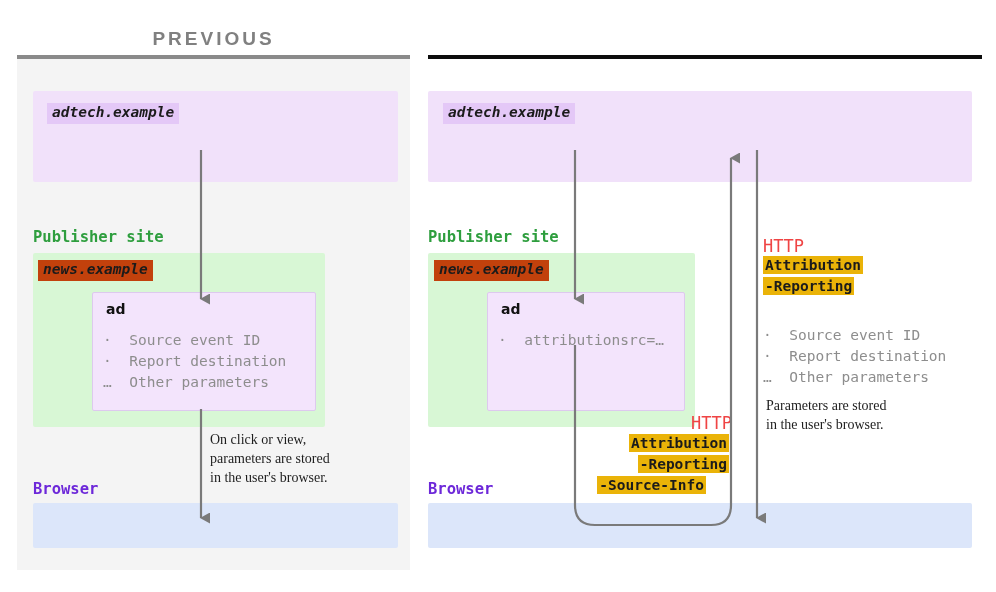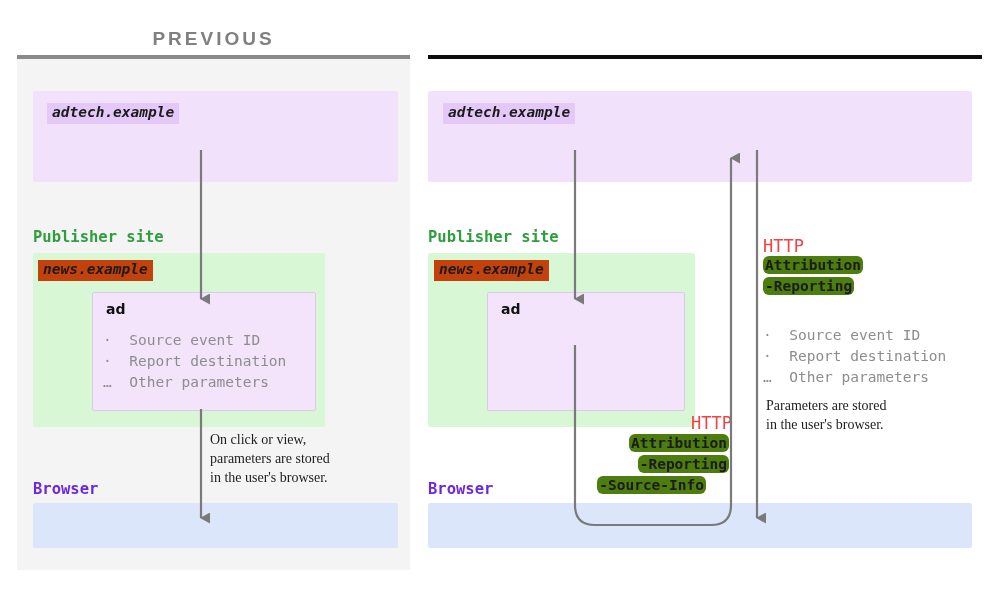--- a/index.html
+++ b/index.html
@@ -103,21 +103,21 @@
     white-space:nowrap;
   }
   .hdr-line{
     position:absolute;
     font-family:"DejaVu Sans Mono","Liberation Mono",monospace;
     font-size:14.5px;
     font-weight:bold;
     color:#1b1b1b;
     white-space:nowrap;
   }
-  .hdr-line span.hl{background:#4d7c0f;padding:1px 2px;border-radius:6px;}
+  .hdr-line span.hl{background:#eab308;padding:1px 2px;}
   .hdr-colon{color:#1b1b1b;font-weight:bold;}
 
   
   .note{
     position:absolute;
     font-family:Liberation Serif, serif;
     font-size:14px;
     line-height:19px;
     color:#1d1d1d;
     white-space:pre-line;
@@ -165,20 +165,21 @@
   <div class="box purple-region" style="left:428px;top:91px;width:544px;height:91px;"></div>
   <div class="chip chip-purple" style="left:443px;top:103px;">adtech.example</div>
 
   <div class="section-label label-green" style="left:428px;top:228px;">Publisher site</div>
 
   <div class="box green-region" style="left:428px;top:253px;width:267px;height:174px;"></div>
   <div class="chip chip-green" style="left:434px;top:260px;">news.example</div>
 
   <div class="ad-card" style="left:487px;top:292px;width:196px;height:117px;"></div>
   <div class="ad-title" style="left:501px;top:301px;">ad</div>
+  <div class="mono-list" style="left:498px;top:330px;">·  attributionsrc=…</div>
 
   <div class="section-label label-blue" style="left:428px;top:480px;">Browser</div>
 
   <div class="box blue-region" style="left:428px;top:503px;width:544px;height:45px;"></div>
 
   <div class="http-word" style="left:691px;top:413px;text-align:right;width:38px;">HTTP</div>
   <div class="hdr-line" style="left:560px;top:435px;width:169px;text-align:right;"><span class="hl">Attribution</span></div>
   <div class="hdr-line" style="left:560px;top:456px;width:169px;text-align:right;"><span class="hl">-Reporting</span></div>
   <div class="hdr-line" style="left:537px;top:477px;width:169px;text-align:right;"><span class="hl">-Source-Info</span></div>
 

